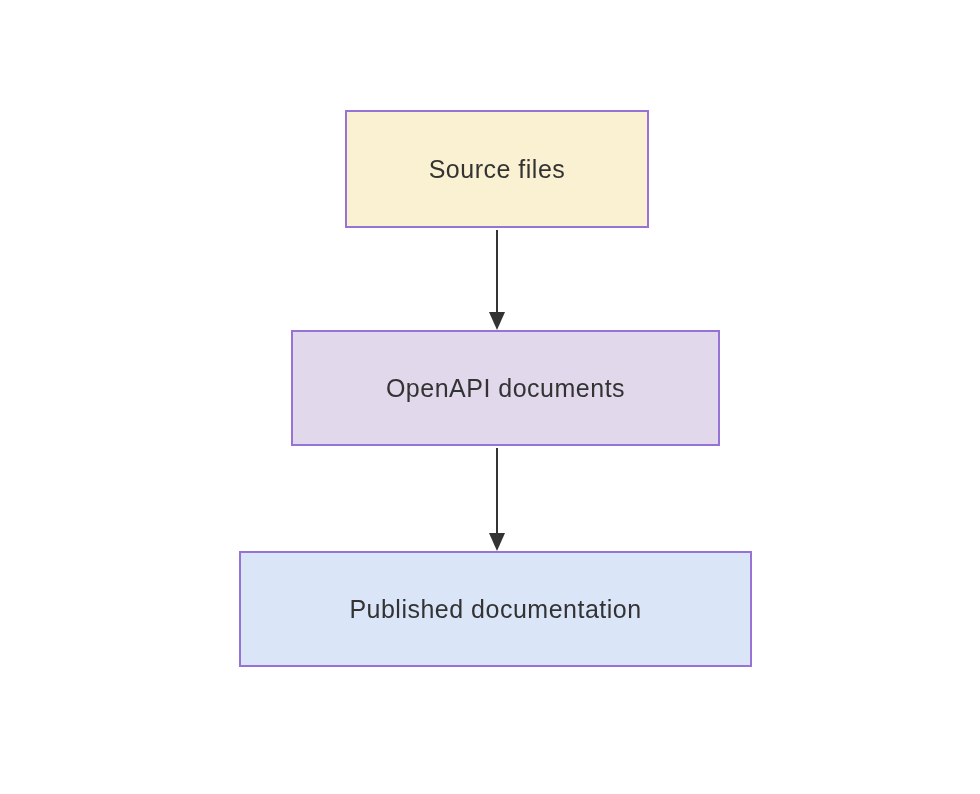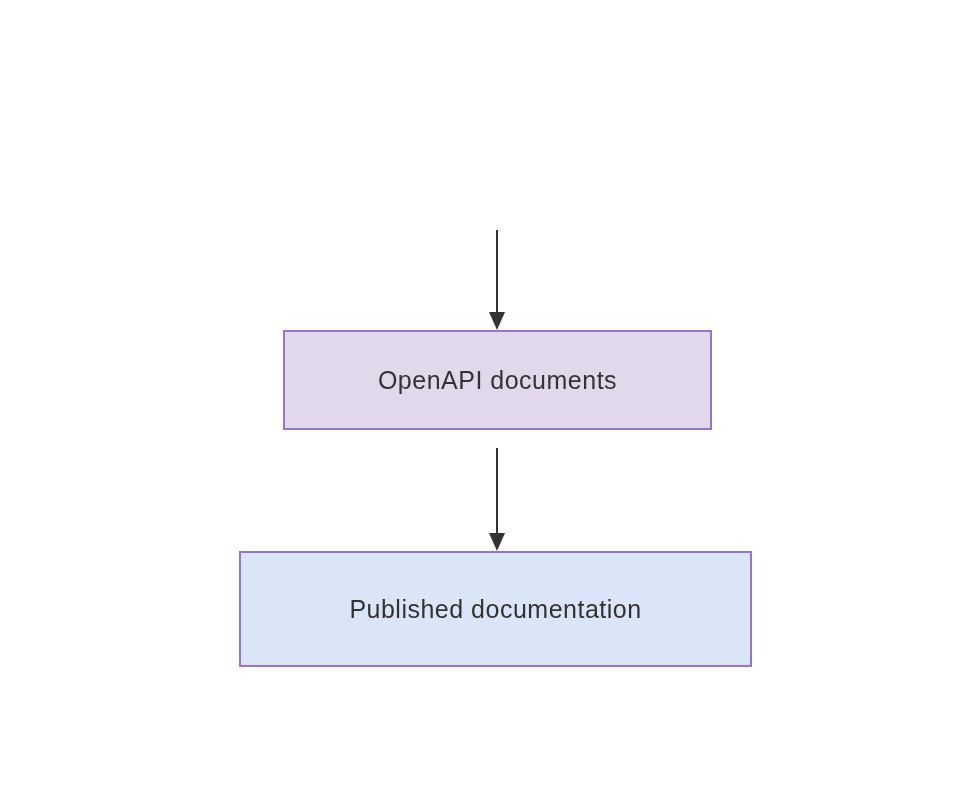--- a/index.html
+++ b/index.html
@@ -20,21 +20,21 @@
     justify-content: center;
     text-align: center;
   }
   .node .node-label {
     font-size: 25px;
     color: #333333;
     letter-spacing: 0.5px;
     white-space: nowrap;
   }
   .node-source        { left: 345px; top: 110px; width: 304px; height: 118px; background: #faf0d2; }
-  .node-openapi       { left: 283px; top: 330px; width: 429px; height: 100px; background: #e2d8ec; }
+  .node-openapi       { left: 291px; top: 330px; width: 429px; height: 116px; background: #e2d8ec; }
   .node-published     { left: 239px; top: 551px; width: 513px; height: 116px; background: #dbe5f8; }
   .edges-layer {
     position: absolute;
     left: 0; top: 0;
     width: 980px; height: 794px;
     pointer-events: none;
   }
 </style>
 </head>
 <body>
@@ -45,20 +45,23 @@
     <g>
       <line class="edge-line" x1="497" y1="230" x2="497" y2="314" stroke-width="2" stroke="#333333"></line>
       <polygon class="edge-head" points="497,330 489,312 505,312" fill="#333333"></polygon>
     </g>
     <g>
       <line class="edge-line" x1="497" y1="448" x2="497" y2="535" stroke-width="2" stroke="#333333"></line>
       <polygon class="edge-head" points="497,551 489,533 505,533" fill="#333333"></polygon>
     </g>
   </svg>
 
+  <div class="node node-source" style="background: rgb(250, 240, 210); border-color: rgb(150, 115, 212);">
+    <span class="node-label" style="color: rgb(51, 51, 51);">Source files</span>
+  </div>
 
   <div class="node node-openapi" style="background: rgb(226, 216, 236); border-color: rgb(150, 115, 212);">
     <span class="node-label" style="color: rgb(51, 51, 51);">OpenAPI documents</span>
   </div>
 
   <div class="node node-published" style="background: rgb(219, 229, 248); border-color: rgb(150, 115, 212);">
     <span class="node-label" style="color: rgb(51, 51, 51); text-align: center;">Published documentation</span>
   </div>
 
 </div>

